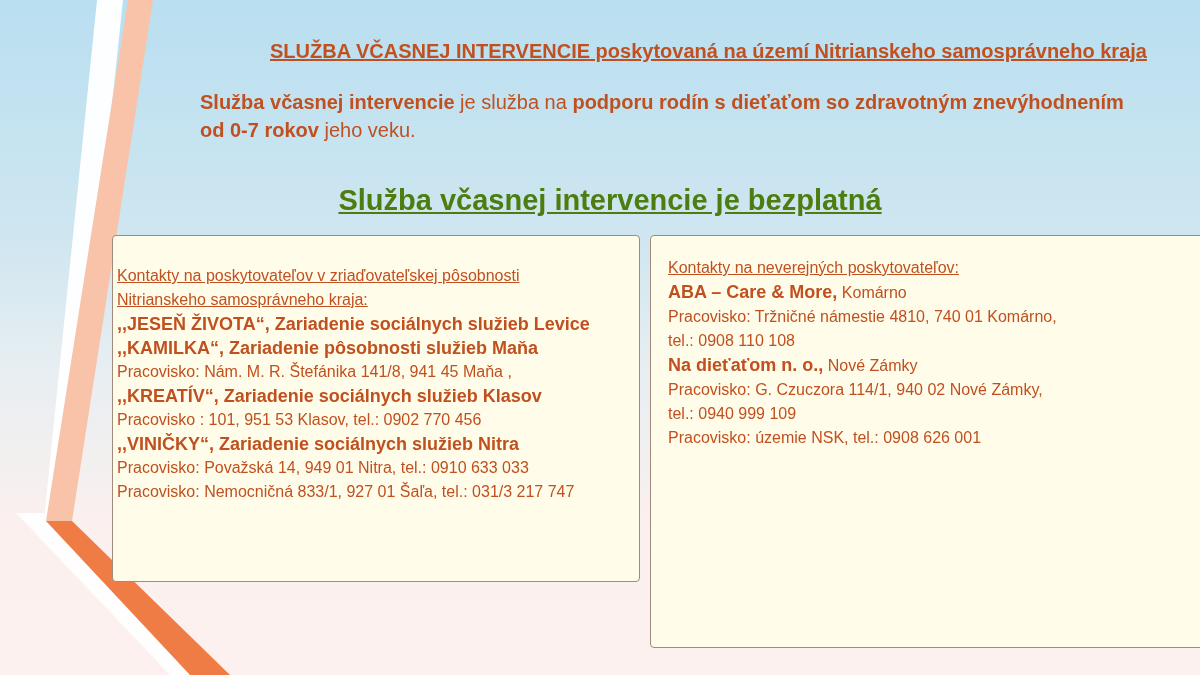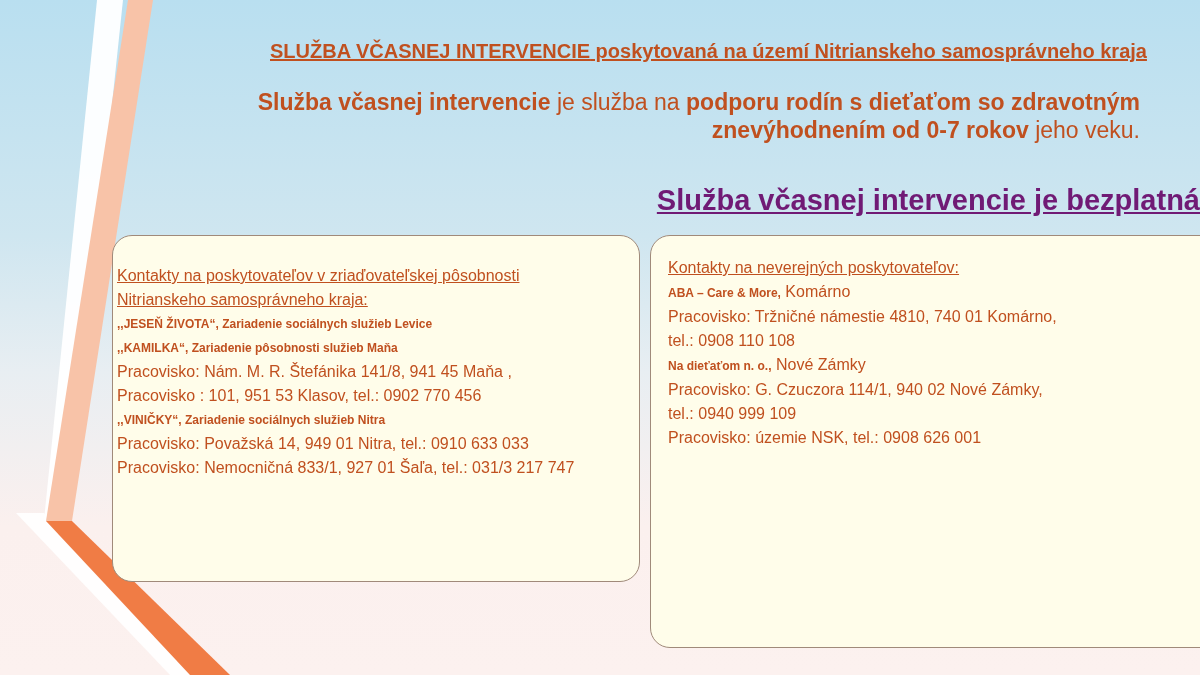--- a/index.html
+++ b/index.html
@@ -10,39 +10,39 @@
     color:#c0501f;
   }
   .deco { position:absolute; left:0; top:0; width:1200px; height:675px; pointer-events:none; }
   .title {
     position:absolute; left:0; right:0; top:40px; text-align:center;
     font-size:20px; font-weight:bold; color:#c0501f; text-decoration:underline;
     padding-left:270px; padding-right:60px; box-sizing:border-box; white-space:nowrap;
   }
   .title .normal { font-weight:bold; }
   .intro {
-    position:absolute; left:200px; right:60px; top:88px; text-align:right;
-    font-size:23px; line-height:28px; color:#c0501f;
+    position:absolute; left:200px; right:60px; top:88px; text-align:left;
+    font-size:20px; line-height:28px; color:#c0501f;
   }
   .intro b { font-weight:bold; }
   .intro .light { font-weight:normal; }
   .free {
-    position:absolute; left:0; right:0; top:184px; text-align:right;
+    position:absolute; left:0; right:0; top:184px; text-align:center;
     padding-left:20px; box-sizing:border-box;
-    font-size:29px; font-weight:bold; color:#701a75; text-decoration:underline;
+    font-size:29px; font-weight:bold; color:#4d7c0f; text-decoration:underline;
   }
   .box {
     position:absolute; background:#fffdea; border:1.5px solid #a08a7a;
-    border-radius:20px; box-sizing:border-box;
+    border-radius:4px; box-sizing:border-box;
     font-size:16px; line-height:24px; color:#c0501f;
   }
   .box.left { left:112px; top:235px; width:528px; height:347px; padding:28px 0 0 4px; }
   .box.right { left:650px; top:235px; width:632px; height:413px; padding:20px 0 0 17px; }
   .box .hdr { text-decoration:underline; }
-  .box .org { font-weight:bold; font-size:12px; }
+  .box .org { font-weight:bold; font-size:18px; }
   .box .line { white-space:nowrap; }
 </style>
 </head>
 <body>
 
 <svg class="deco" viewBox="0 0 1200 675">
 
   <polygon points="100,0 125,0 35,180 60,180" fill="none"></polygon>
   <polygon points="97,0 123,0 68,520 44,520" fill="#ffffff" opacity="0.95"></polygon>
   <polygon points="16,513 44,513 210,675 170,675" fill="#ffffff" opacity="0.9"></polygon>
@@ -66,20 +66,21 @@
   <div class="line hdr">Kontakty na poskytovateľov v zriaďovateľskej pôsobnosti</div>
   <div class="line hdr">Nitrianskeho samosprávneho kraja:</div>
   <div>
     <div class="line org">,,JESEŇ ŽIVOTA“, Zariadenie sociálnych služieb Levice</div>
   </div>
   <div>
     <div class="line org">,,KAMILKA“, Zariadenie pôsobnosti služieb Maňa</div>
     <div class="line">Pracovisko:  Nám. M. R. Štefánika 141/8, 941 45 Maňa ,</div>
   </div>
   <div>
+    <div class="line org">,,KREATÍV“, Zariadenie sociálnych služieb Klasov</div>
     <div class="line">Pracovisko : 101, 951 53 Klasov, tel.: 0902 770 456</div>
   </div>
   <div>
     <div class="line org">,,VINIČKY“, Zariadenie sociálnych služieb Nitra</div>
     <div class="line">Pracovisko: Považská 14, 949 01 Nitra, tel.: 0910 633 033</div>
     <div class="line">Pracovisko: Nemocničná 833/1, 927 01 Šaľa, tel.: 031/3 217 747</div>
   </div>
 </div>
 
 <div class="box right">

